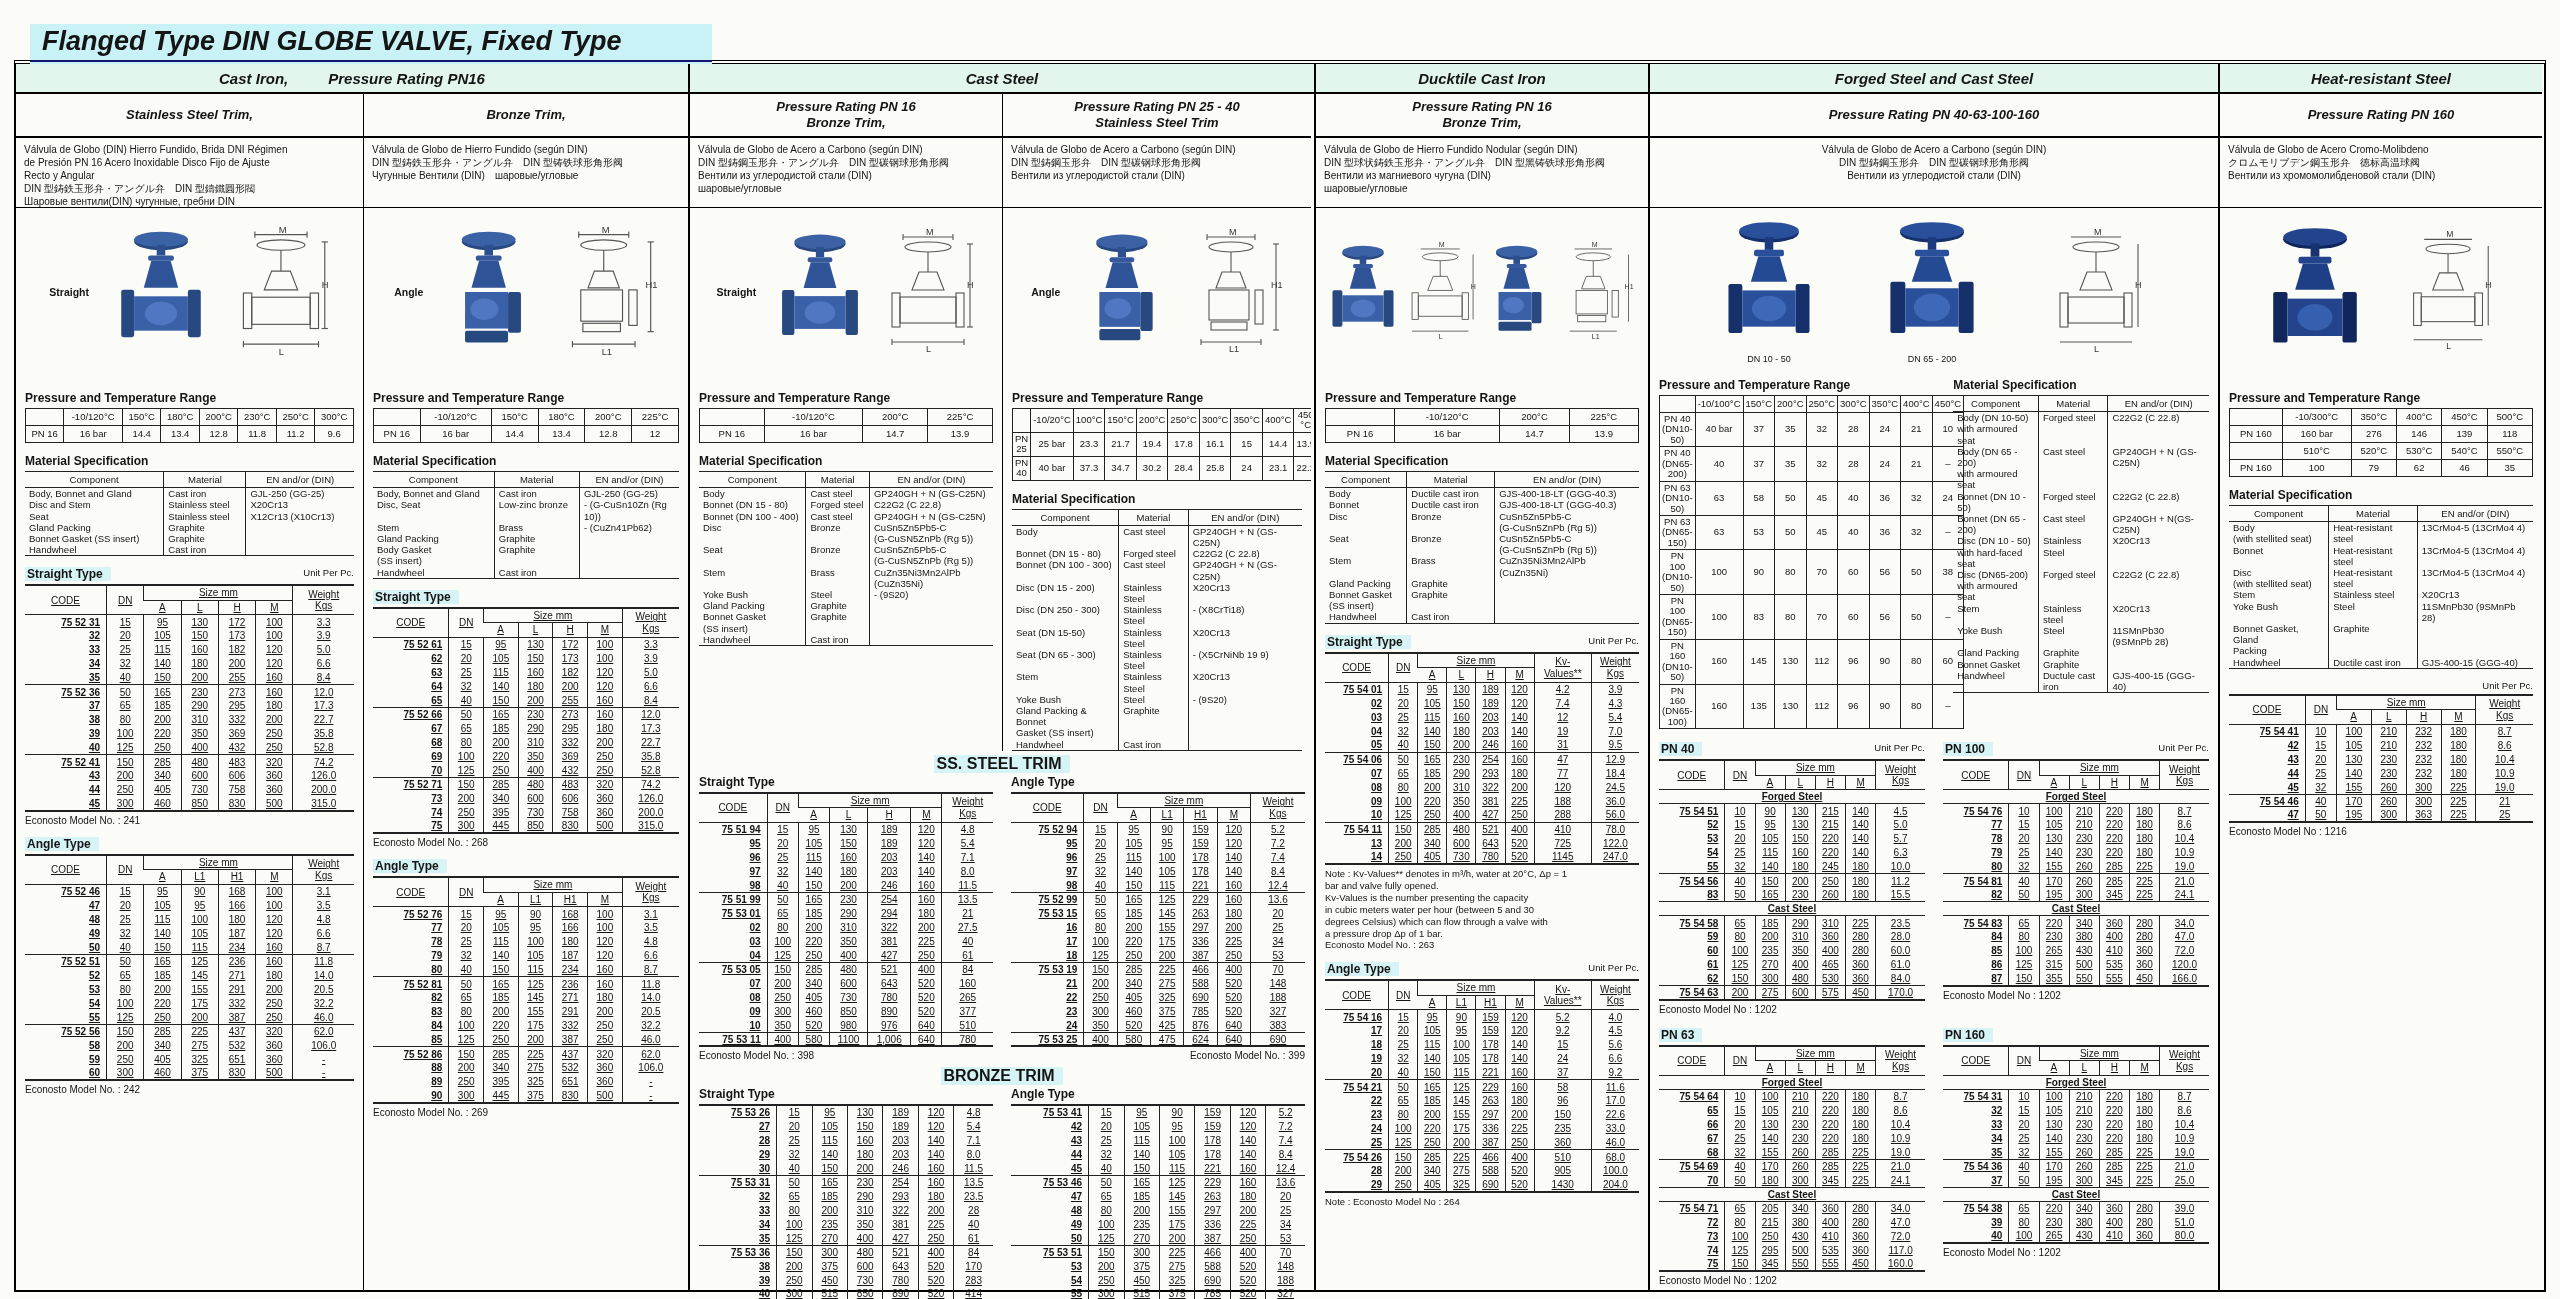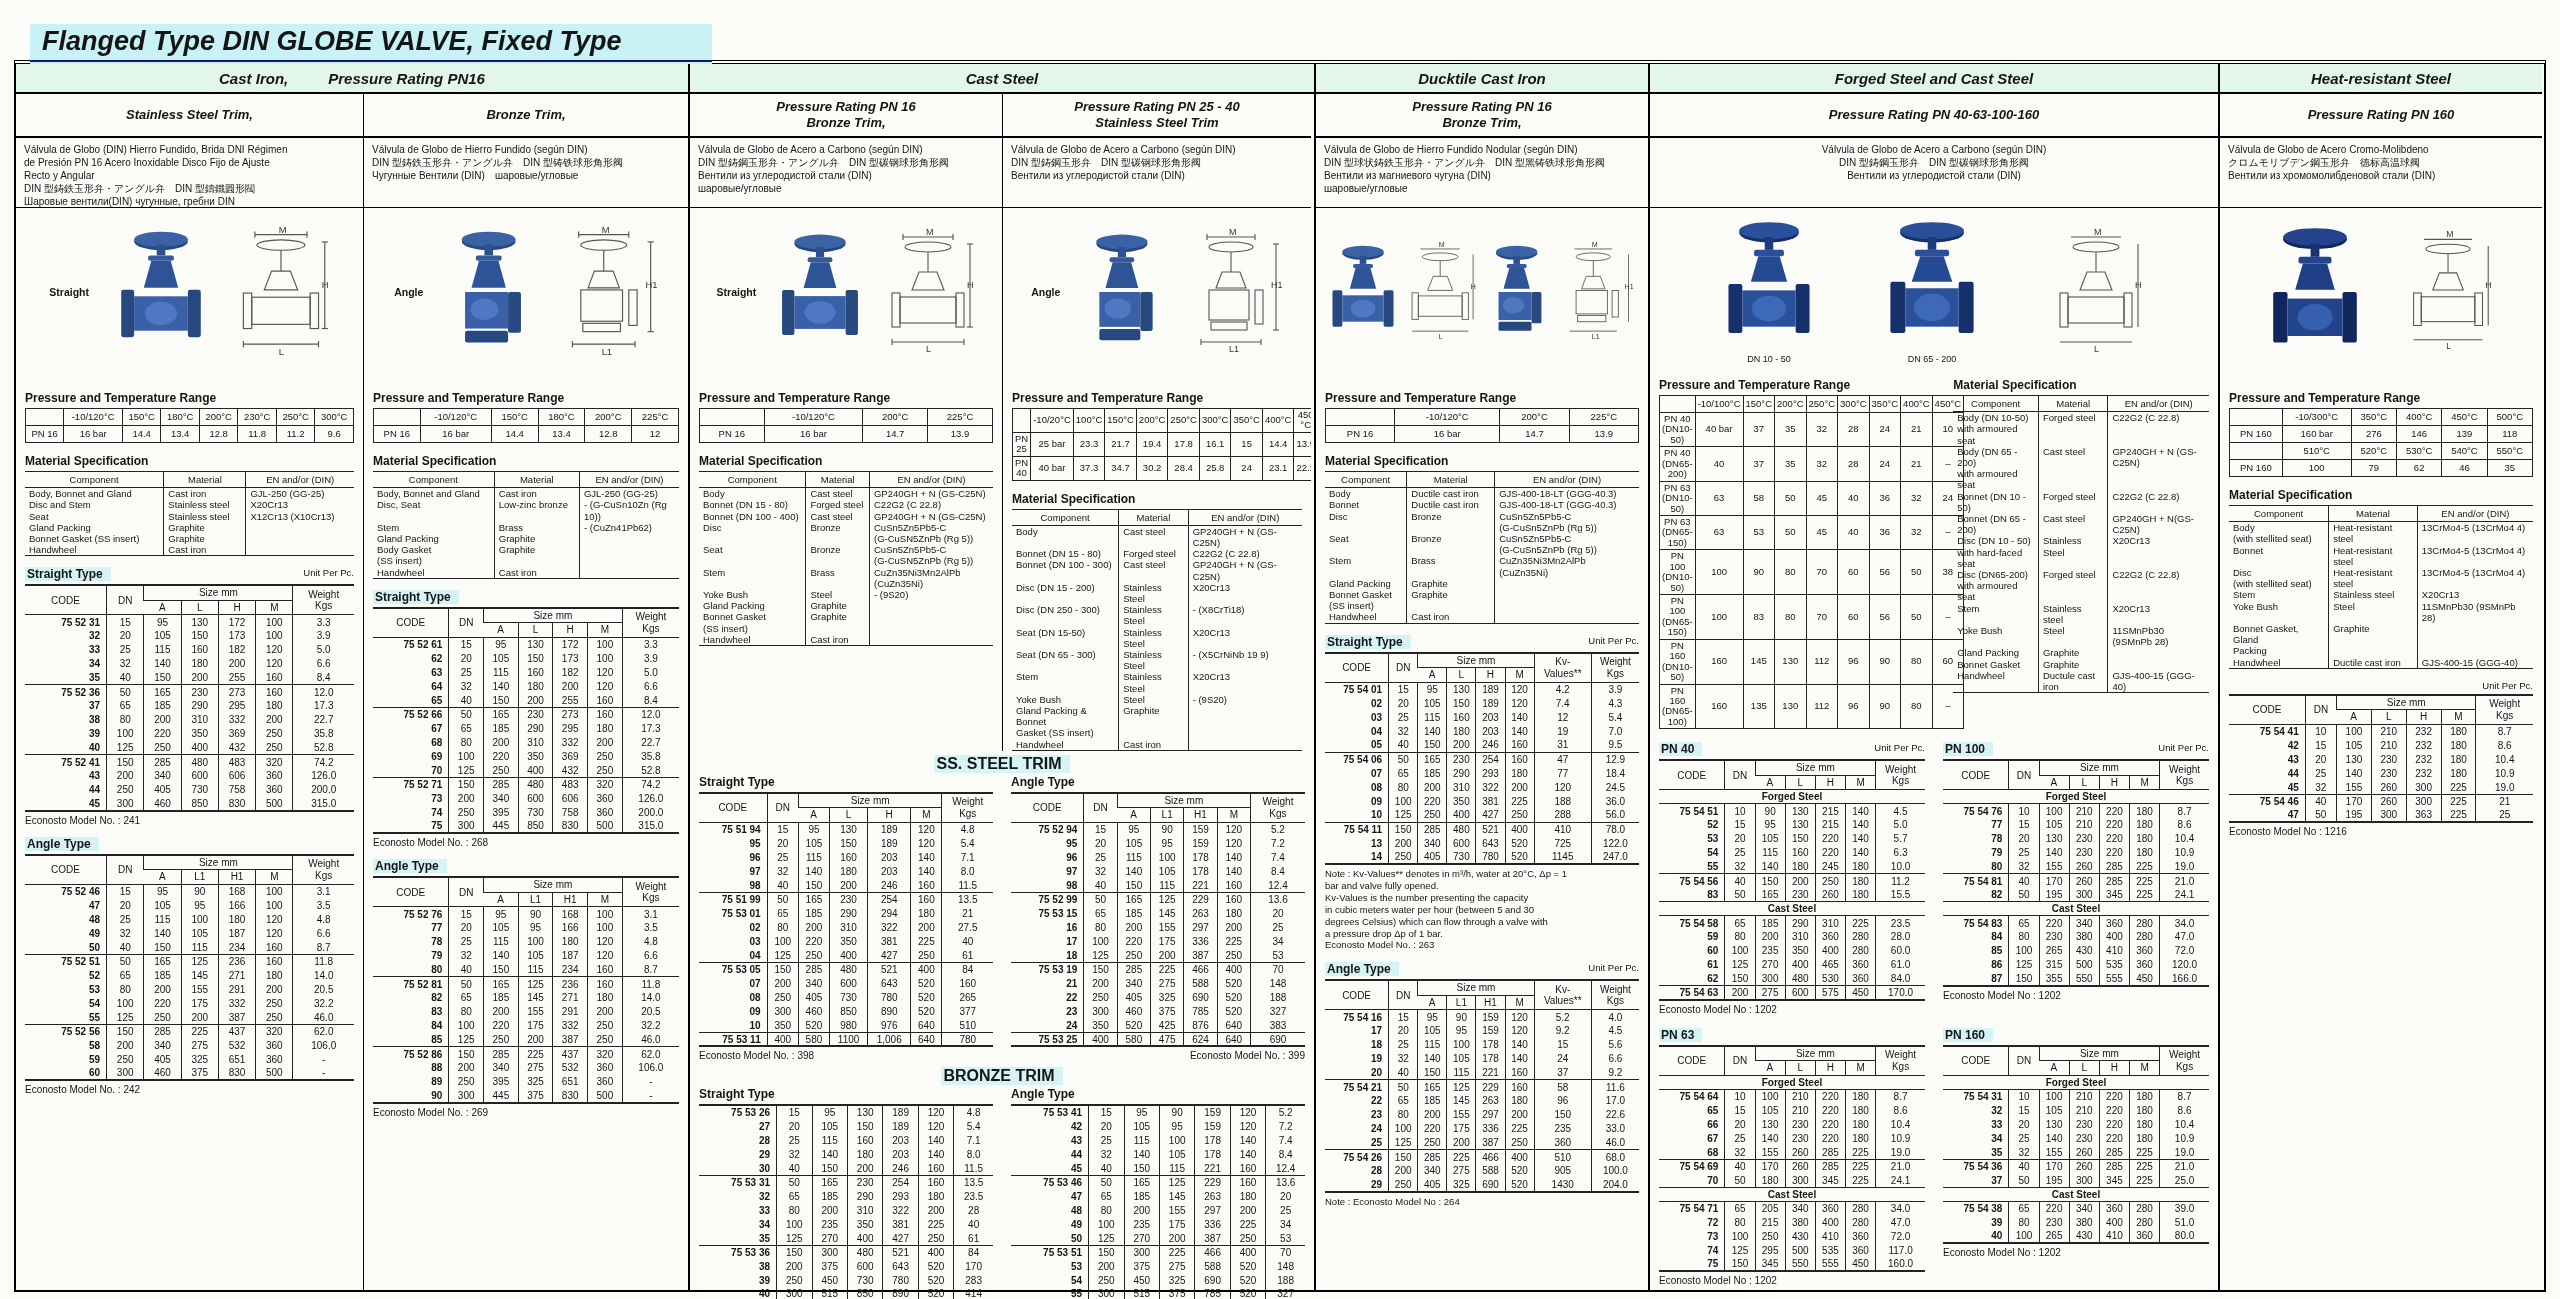--- a/index.html
+++ b/index.html
@@ -23,21 +23,21 @@
   .hl { background:#d6f4f6; display:inline-block; padding:0 8px 0 2px; }
   .big-trim { text-align:center; font-size:16px; font-weight:bold; margin:4px 0 2px; }
   .unit { float:right; font-size:9.5px; font-weight:normal; }
   table { border-collapse:collapse; width:100%; }
   .pt { border:1.5px solid #222; margin-bottom:2px; }
   .pt td { border:1px solid #222; font-size:9.5px; text-align:center; padding:1px 2px; height:17px; white-space:pre-line; line-height:1.1; }
   .mat { border-top:1.5px solid #222; border-bottom:1.5px solid #222; }
   .mat td { font-size:9.5px; padding:0 4px; vertical-align:top; white-space:pre-line; line-height:1.18; }
   .mat td+td { border-left:1px solid #222; }
   .mat tr:first-child td { text-align:center; border-bottom:1px solid #222; padding:2px; }
-  .size { border-top:2px solid #222; border-bottom:2px solid #222; }
+  .size { border-top:2px solid #222; border-bottom:2px solid #222;text-decoration:underline; }
   .size th { font-size:10px; font-weight:normal; border-bottom:1.2px solid #222; padding:1px 2px; white-space:pre-line; line-height:1.15; }
   .size th+th, .size td+td { border-left:1px solid #222; }
   .size td { font-size:10px; text-align:center; height:14px; padding:0 2px; }
   .size td:first-child { font-weight:bold; text-align:right; padding-right:6px; }
   .size tr.gs td { border-top:1.5px solid #222; }
   .size tr.span td { font-weight:bold; text-align:center !important; border-top:1.5px solid #222; border-bottom:1.5px solid #222; padding-right:2px; }
   .model { font-size:10px; margin:3px 0 2px; }
   .model.r { text-align:right; }
   .note { font-size:9.5px; line-height:1.25; white-space:pre-line; margin:3px 0; }
   .half-row { display:flex; }

